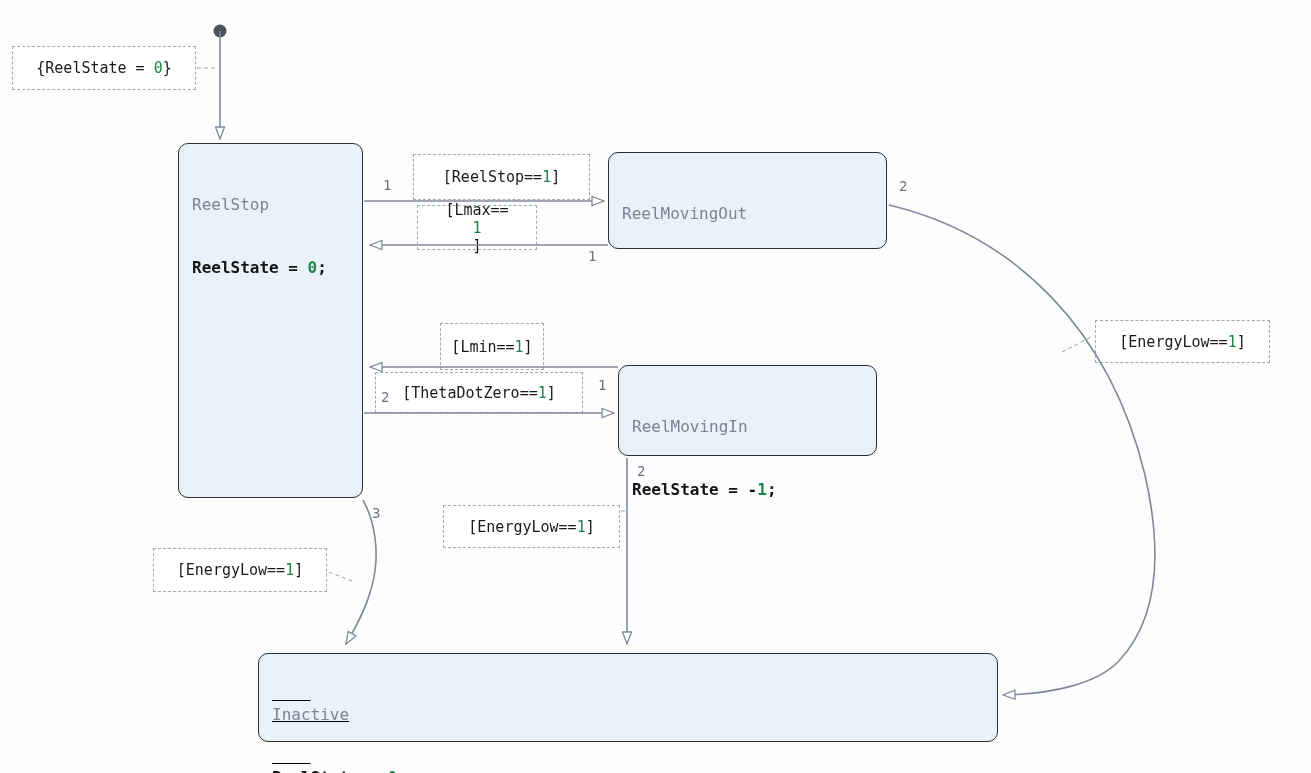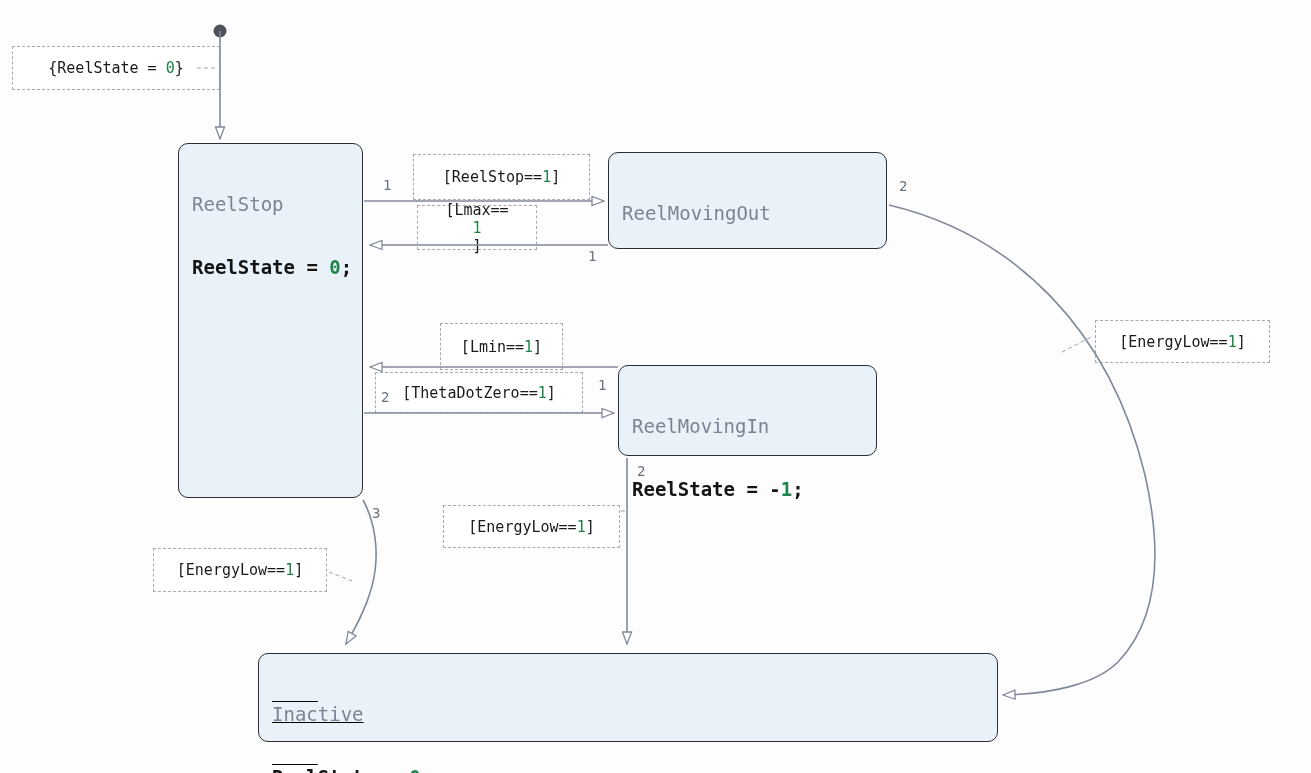--- a/index.html
+++ b/index.html
@@ -17,21 +17,21 @@
   *{margin:0;padding:0;box-sizing:border-box;}
   body{background:var(--canvas-bg);font-family:"DejaVu Sans Mono","Liberation Mono",monospace;}
   .canvas{position:relative;width:1311px;height:773px;background:var(--canvas-bg);overflow:hidden;}
 
   .state{
     position:absolute;
     background:var(--state-fill);
     border:1.6px solid var(--state-border);
     border-radius:10px;
     padding:8px 13px;
-    font-size:19px;
+    font-size:16px;
     line-height:21px;
     white-space:pre;
   }
   .state-title{color:var(--state-title);font-weight:normal;}
   .state-body{color:var(--state-body);font-weight:bold;}
   .num{color:var(--keyword-green);}
 
   .tlabel{
     position:absolute;
     background:#ffffff;
@@ -72,27 +72,27 @@
   <div class="state" style="left:618px;top:365px;width:259px;height:91px;">
     <div class="state-title">ReelMovingIn</div>
     <div class="state-body"><span>ReelState = -</span><span class="num">1</span><span>;</span></div>
   </div>
 
   <div class="state" style="left:258px;top:653px;width:740px;height:89px;text-decoration:underline;">
     <div class="state-title">Inactive</div>
     <div class="state-body"><span>ReelState = </span><span class="num">0</span><span>;</span></div>
   </div>
 
-  <div class="tlabel" style="left:12px;top:46px;width:208px;height:44px;"><span>{ReelState = </span><span class="num">0</span><span>}</span></div>
+  <div class="tlabel" style="left:12px;top:46px;width:184px;height:44px;"><span>{ReelState = </span><span class="num">0</span><span>}</span></div>
 
   <div class="tlabel" style="left:413px;top:154px;width:177px;height:46px;"><span>[ReelStop==</span><span class="num">1</span><span>]</span></div>
 
   <div class="tlabel" style="left:417px;top:205px;width:120px;height:45px;flex-direction:column;"><span>[Lmax==</span><span class="num">1</span><span>]</span></div>
 
-  <div class="tlabel" style="left:440px;top:323px;width:123px;height:47px;"><span>[Lmin==</span><span class="num">1</span><span>]</span></div>
+  <div class="tlabel" style="left:440px;top:323px;width:104px;height:47px;"><span>[Lmin==</span><span class="num">1</span><span>]</span></div>
 
   <div class="tlabel" style="left:375px;top:372px;width:208px;height:41px;"><span>[ThetaDotZero==</span><span class="num">1</span><span>]</span></div>
 
   <div class="tlabel" style="left:153px;top:548px;width:174px;height:44px;"><span>[EnergyLow==</span><span class="num">1</span><span>]</span></div>
 
   <div class="tlabel" style="left:443px;top:505px;width:177px;height:43px;"><span>[EnergyLow==</span><span class="num">1</span><span>]</span></div>
 
   <div class="tlabel" style="left:1095px;top:320px;width:175px;height:43px;"><span>[EnergyLow==</span><span class="num">1</span><span>]</span></div>
 
   <div class="tnum" style="left:383px;top:177px;">1</div>

